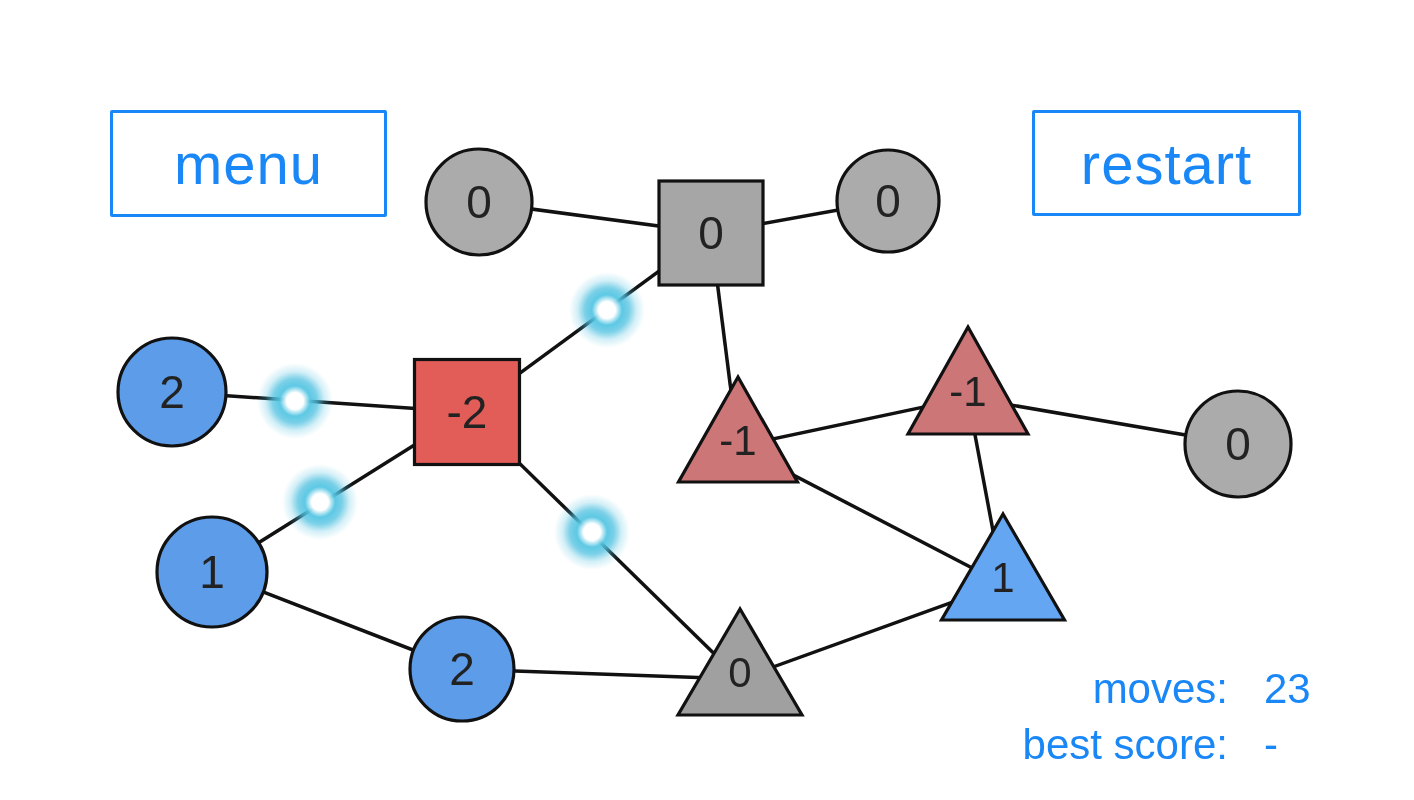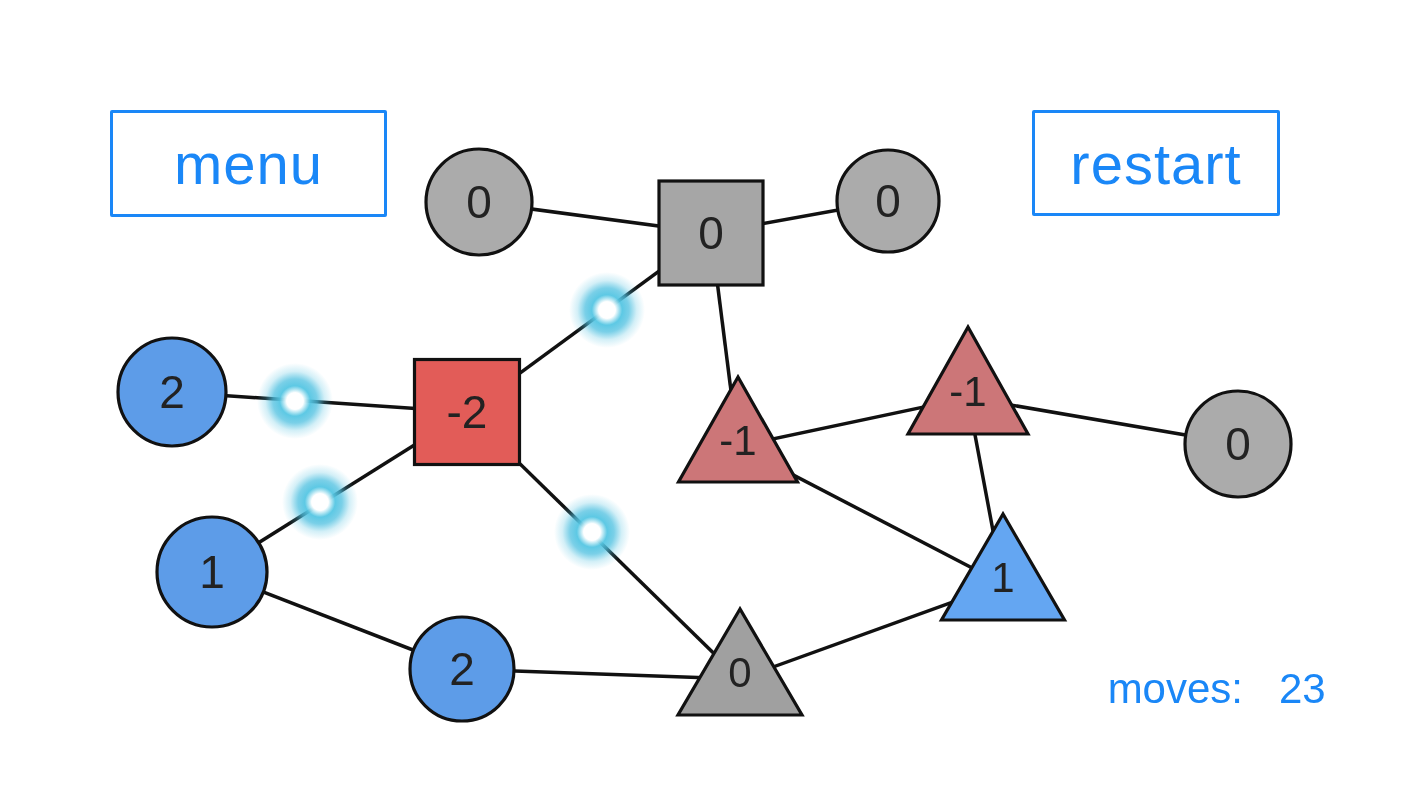--- a/index.html
+++ b/index.html
@@ -8,25 +8,25 @@
     position:relative;width:1414px;height:800px;background:#ffffff;
     overflow:hidden;font-family:"Liberation Sans",sans-serif;margin-top:27px;
   }
   .btn{
     position:absolute;background:#ffffff;border:3px solid var(--accent);
     color:var(--accent);font-size:58px;font-weight:300;font-family:inherit;
     display:flex;align-items:center;justify-content:center;
     letter-spacing:1px;border-radius:2px;cursor:pointer;padding:0;
   }
   .menu-btn{left:110px;top:83px;width:277px;height:107px;}
-  .restart-btn{left:1032px;top:83px;width:248px;height:106px;}
+  .restart-btn{left:1032px;top:83px;width:269px;height:106px;}
   .graph-svg{position:absolute;left:0;top:0;}
   .graph-svg text{font-family:"Liberation Sans",sans-serif;}
   .score{
-    position:absolute;right:83px;top:638px;color:var(--accent);
+    position:absolute;right:98px;top:638px;color:var(--accent);
     font-size:42px;font-weight:300;
   }
   .score-row{display:flex;justify-content:flex-end;align-items:baseline;height:56px;}
   .score-value{display:inline-block;min-width:52px;text-align:left;margin-left:36px;}
 </style>
 </head>
 <body>
 
 <div class="stage">
 
@@ -93,15 +93,19 @@
         <polygon points="1003,487 941.5,593 1064.5,593" fill="#64a6f2" stroke="#111111" stroke-width="3.2"></polygon>
         <text x="1003" y="550.6" text-anchor="middle" dominant-baseline="central" font-size="42" fill="#222222">1</text>
       </g>
   </svg>
 
   <div class="score">
     <div class="score-row">
       <span class="score-label">moves:</span>
       <span class="score-value">23</span>
     </div>
+    <div class="score-row">
+      <span class="score-label">best score:</span>
+      <span class="score-value">-</span>
+    </div>
   </div>
 
 </div>
 
 </body></html>

